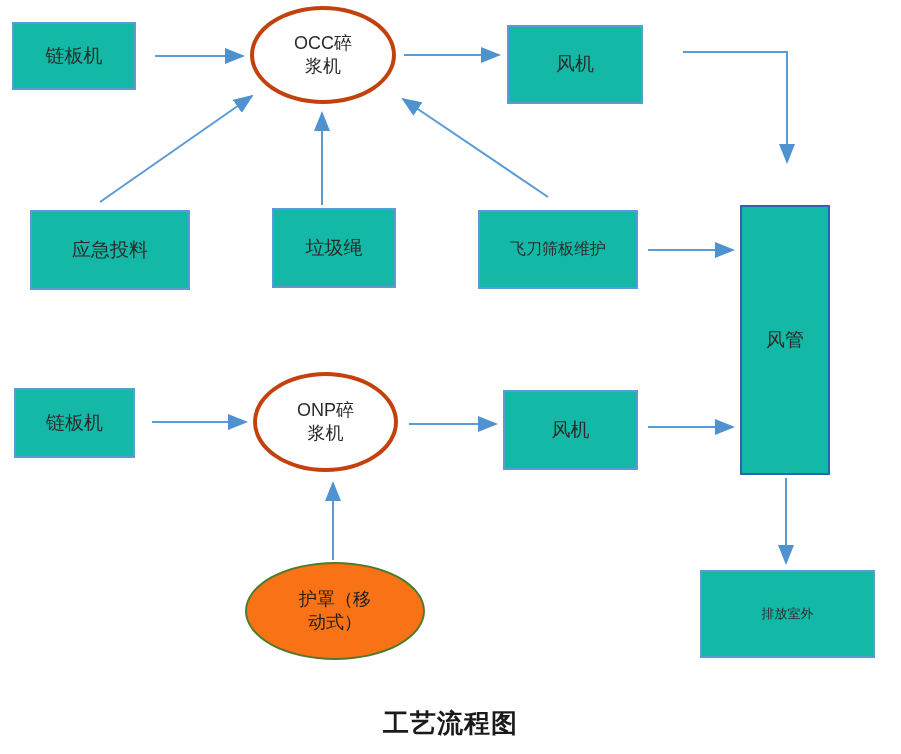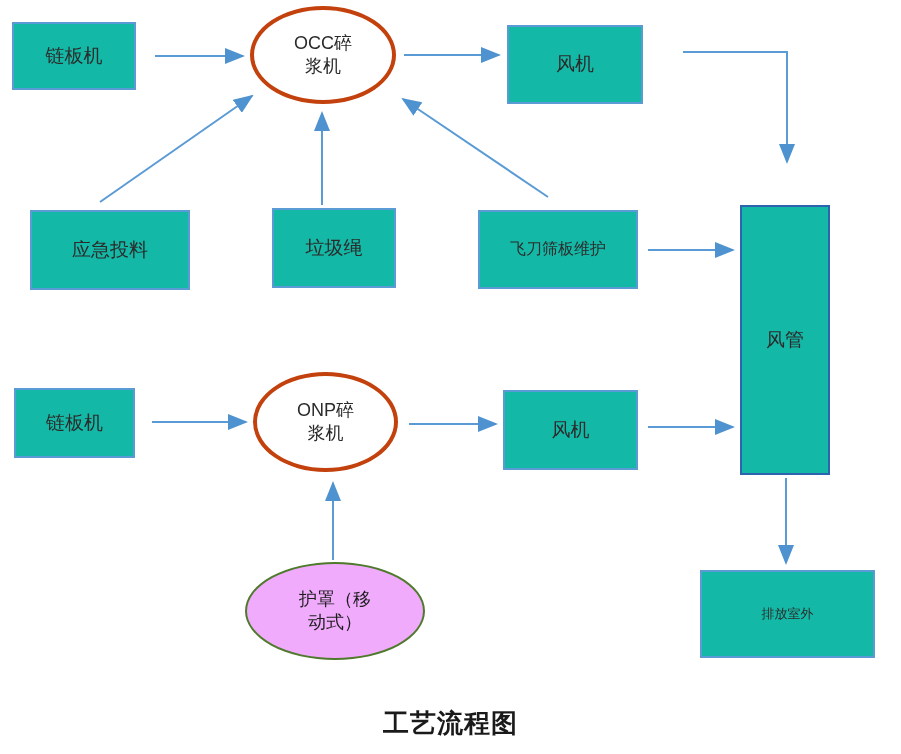--- a/index.html
+++ b/index.html
@@ -43,21 +43,21 @@
   }
   .node-rect.thick {
     border: 2px solid #2E63B0;
   }
   .node-ellipse {
     background: #ffffff;
     border: 4px solid #c2410c;
     border-radius: 50%;
   }
   .node-ellipse.green {
-    background: #f0abfc;
+    background: #f97316;
     border: 2px solid #4F7A2C;
     color: #1d1d1d;
   }
   .label {
     display: block;
     white-space: pre-line;
   }
   #diagram-title {
     position: absolute;
     left: 0;

